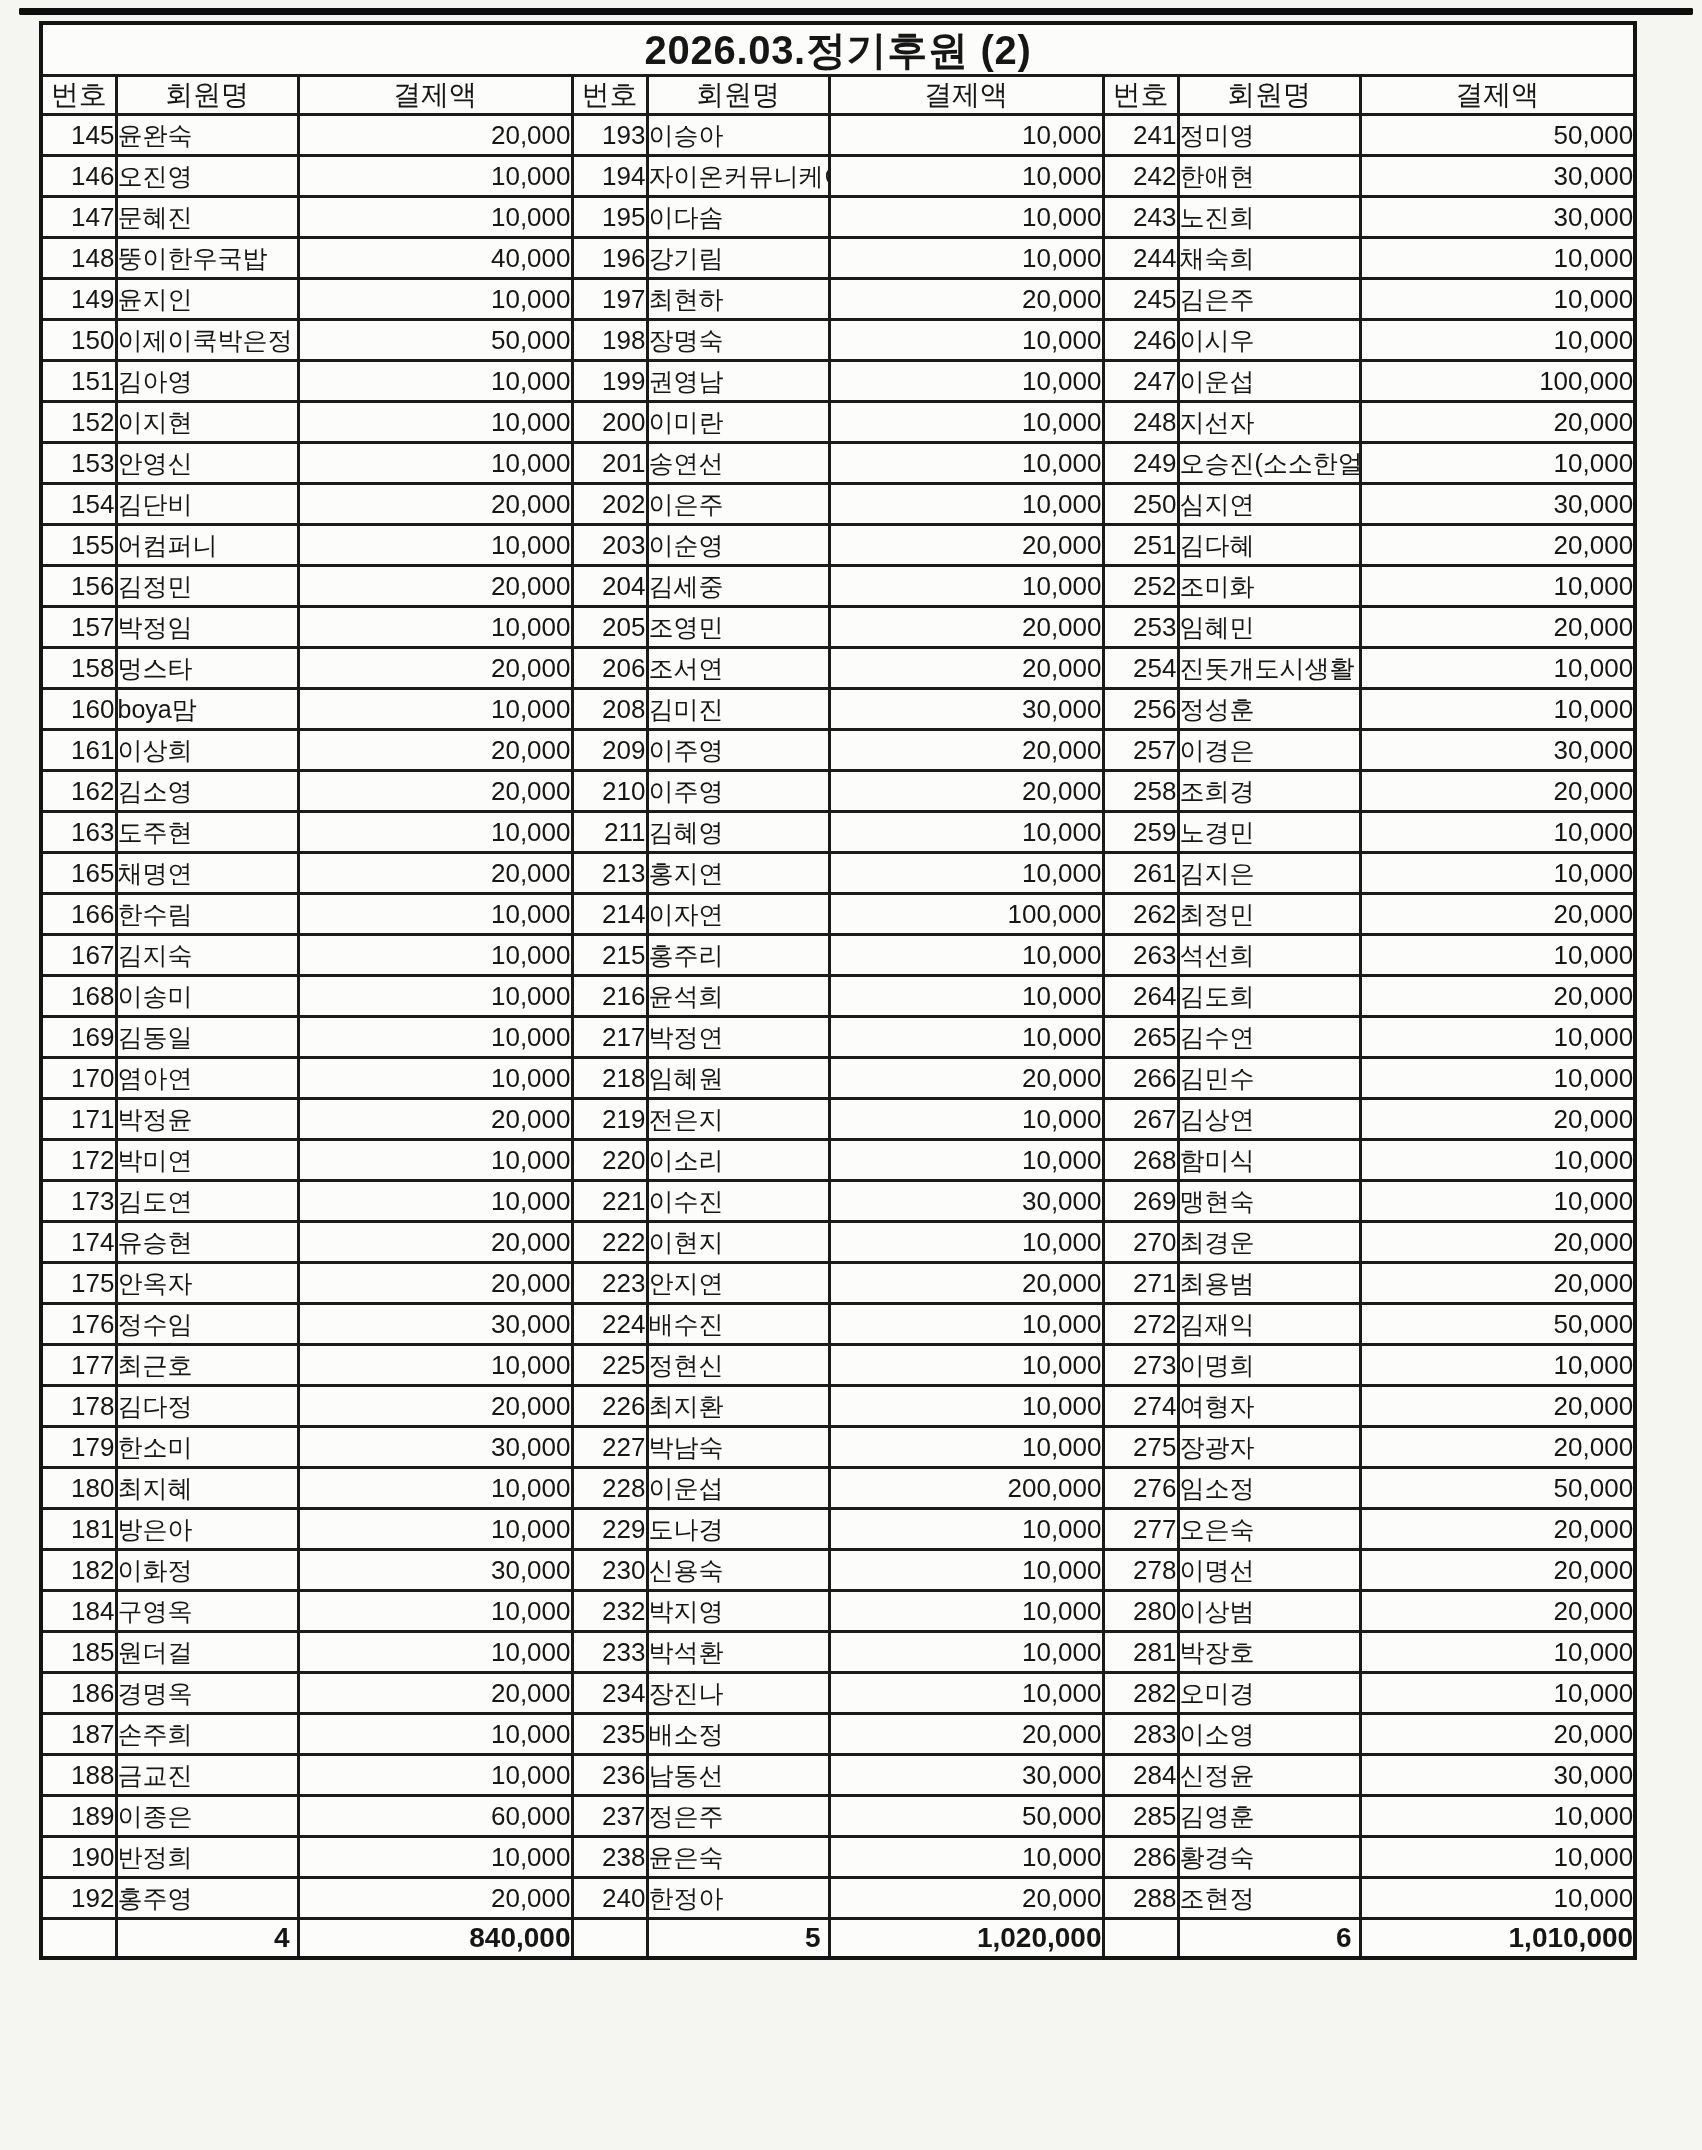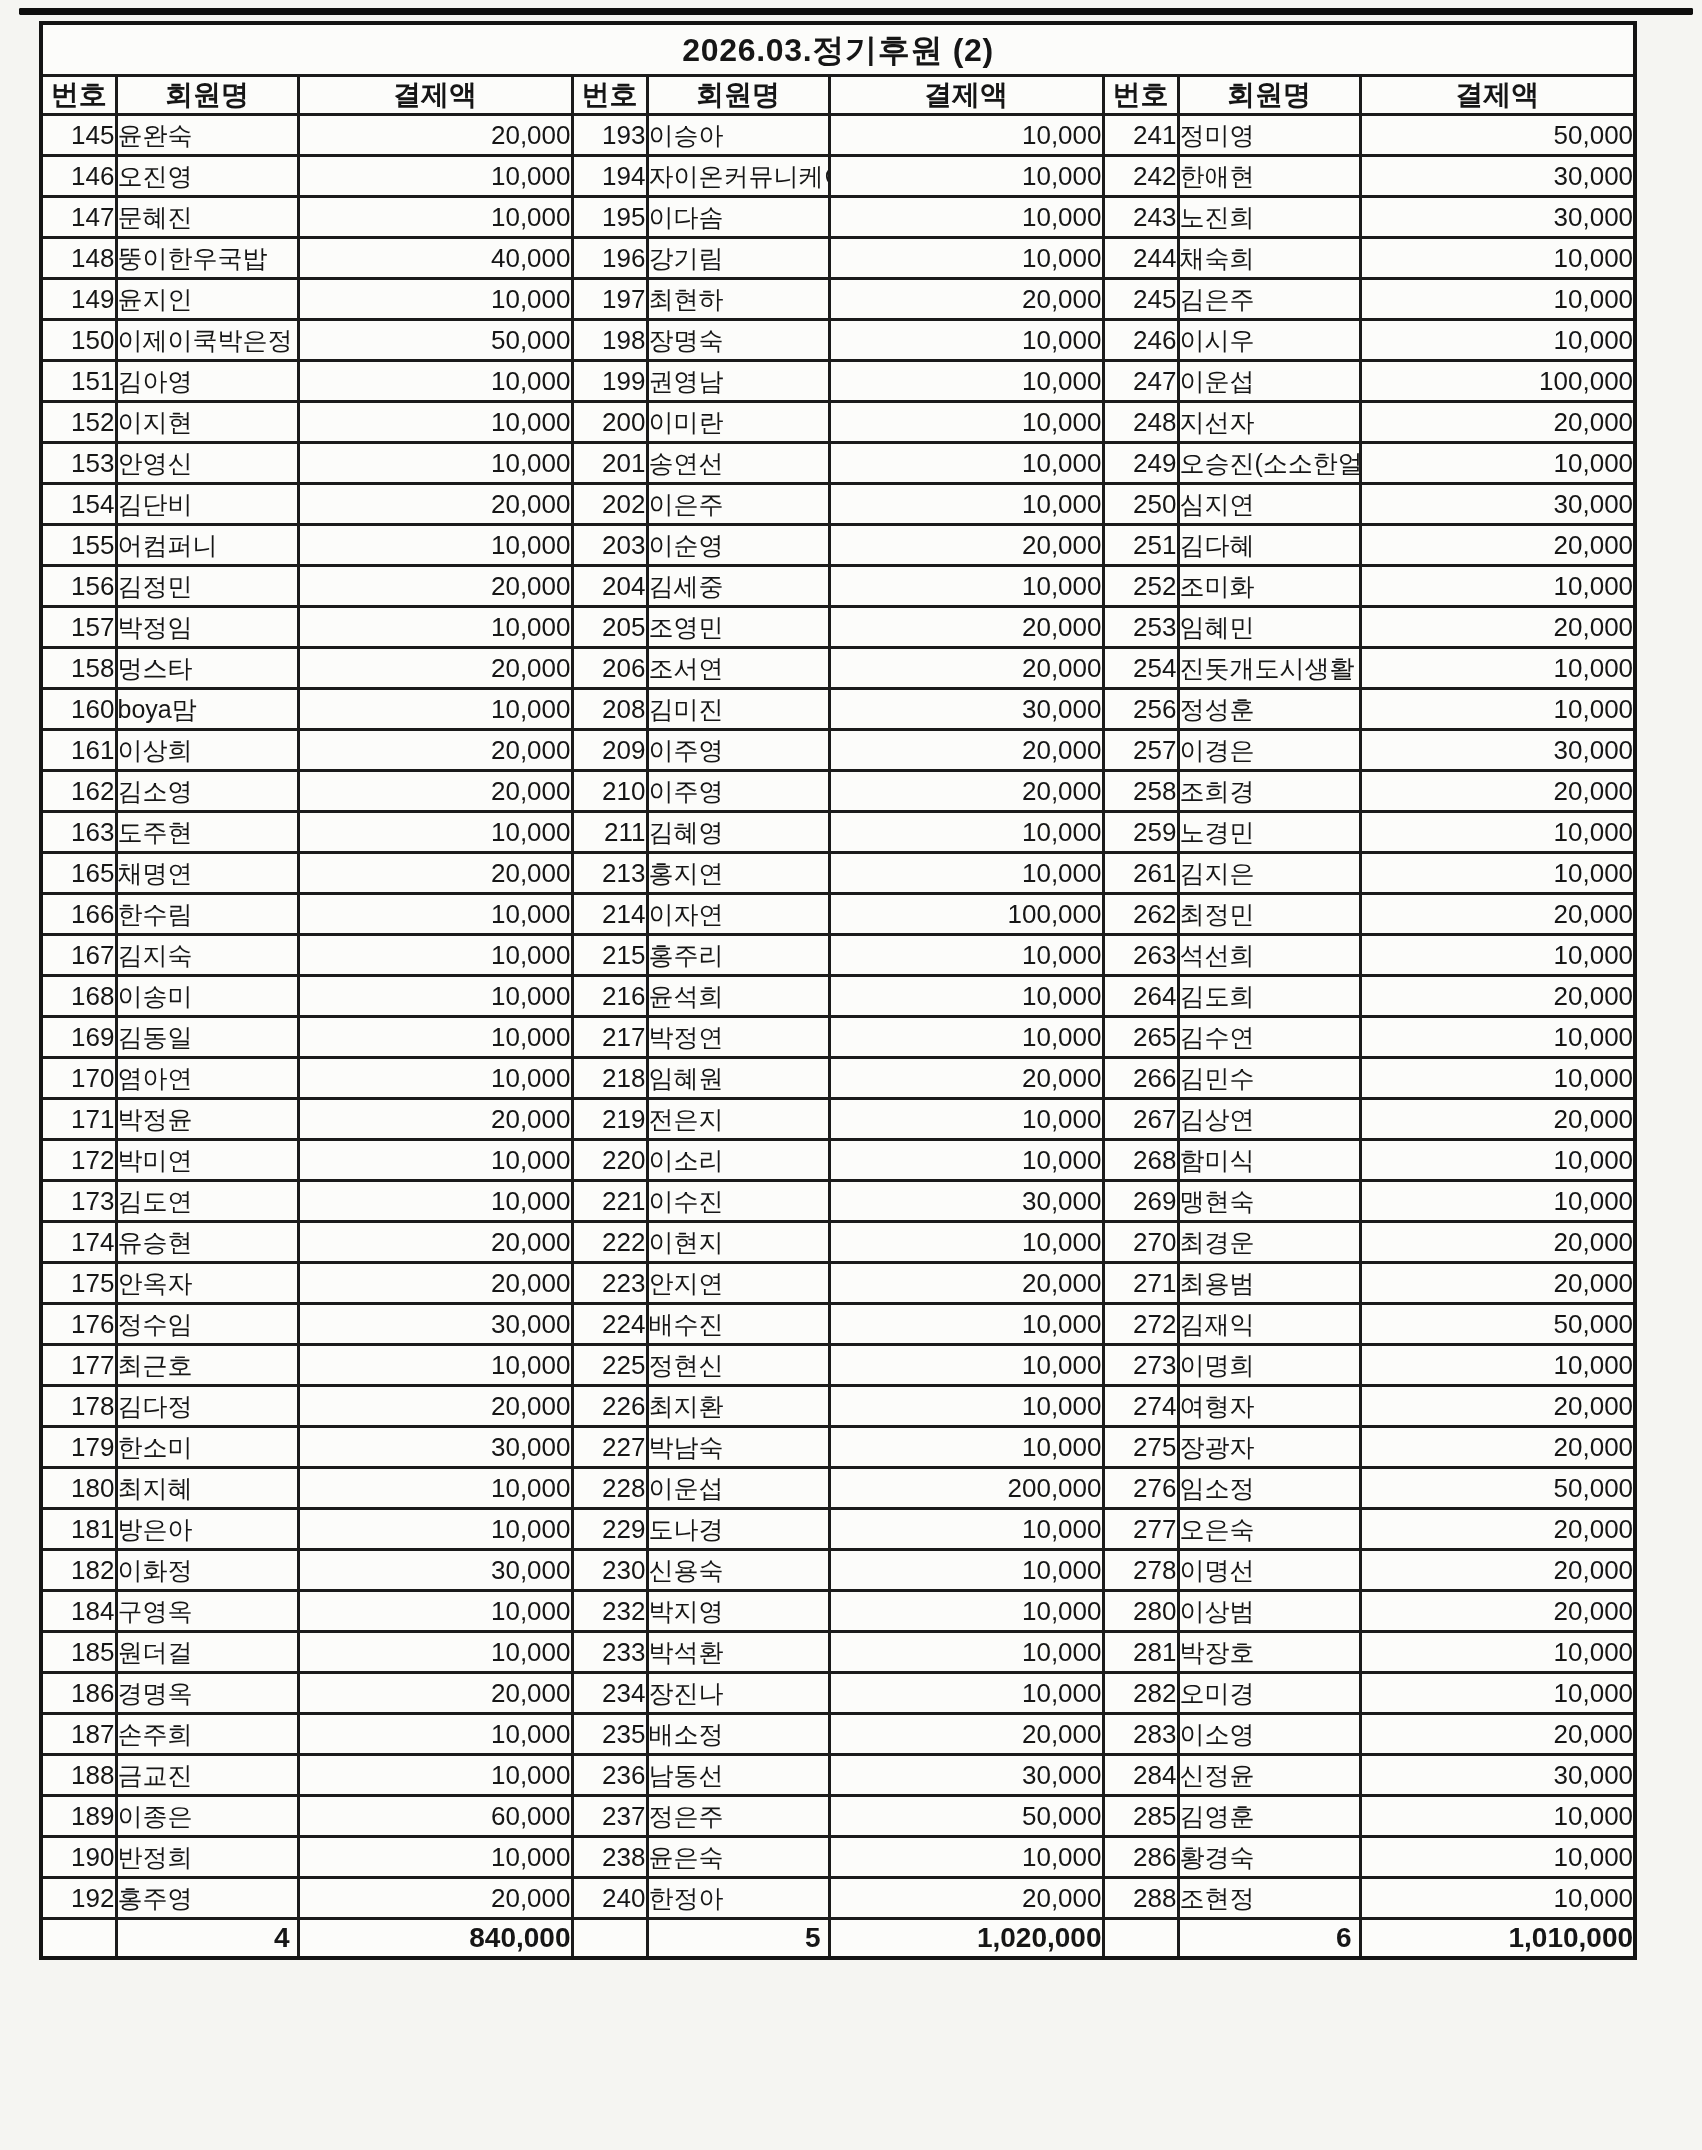--- a/index.html
+++ b/index.html
@@ -26,29 +26,29 @@
   table.ledger th,table.ledger td{
     border:3.5px solid #1b1b1b;
     padding:0;
     overflow:hidden;
     white-space:nowrap;
     line-height:1;
     background:#fcfcfa;
   }
   th.title-cell{
     height:49px;
-    font-size:32px;
+    font-size:40px;
     font-weight:bold;
     text-align:center;
     letter-spacing:0.7px;
   }
   tr.header-row th{
     height:36px;
     font-size:28px;
-    font-weight:bold;
+    font-weight:normal;
     text-align:center;
   }
   tbody td{height:38px;font-size:26px;}
   td.no{text-align:right;padding-right:8.3px;}
   td.name{text-align:left;padding-left:8.3px;font-size:25px;}
   td.amt{text-align:right;padding-right:18px;}
   tfoot td{height:36px;font-weight:bold;font-size:28px;}
   tfoot td.cnt{text-align:right;padding-right:7px;}
   .gsep{border-left-width:4.2px;}
 </style>

